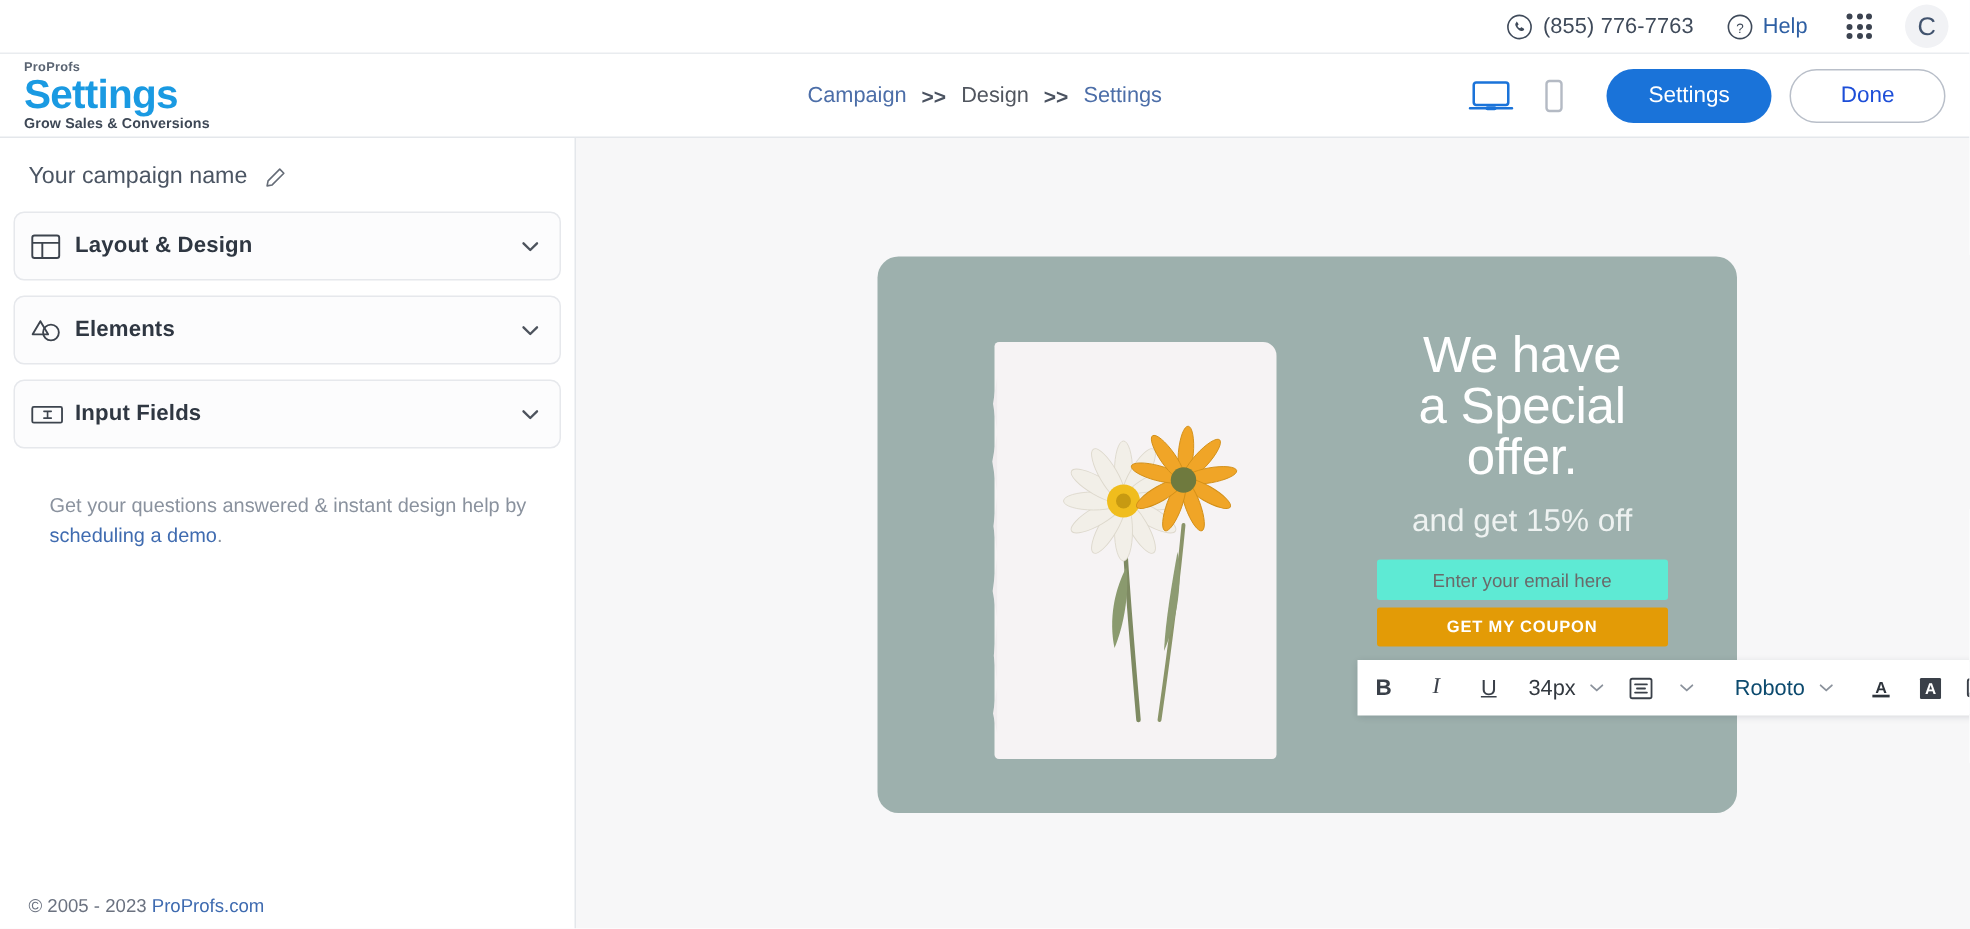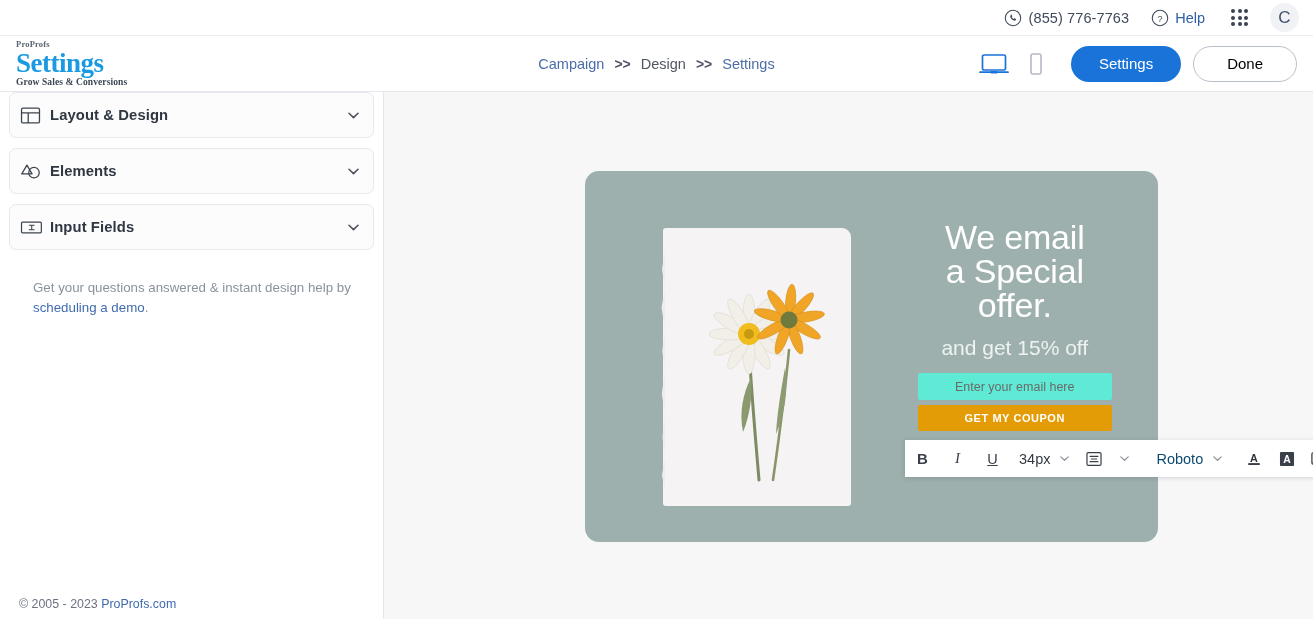--- a/index.html
+++ b/index.html
@@ -35,21 +35,21 @@
   }
 
   
   .header {
     height: 56px; width: 100%;
     display: flex; align-items: center;
     background: #fff;
     border-bottom: 1px solid #e4e7eb;
     position: relative;
   }
-  .logo { padding-left: 16px; width: 330px; font-family: Liberation Serif, serif; }
+  .logo { padding-left: 16px; width: 330px; }
   .logo .brandtop { font-size: 8.5px; color: #5a6472; font-weight: bold; letter-spacing: .2px; line-height: 9px; }
   .logo .brandmain { font-size: 27px; color: #1a9ae2; font-weight: bold; line-height: 28px; letter-spacing: -0.5px; }
   .logo .brandsub { font-size: 9.5px; color: #3d4755; font-weight: bold; line-height: 11px; letter-spacing: .1px; }
 
   .breadcrumb {
     position: absolute; left: 0; right: 0; top: 0; height: 56px;
     display: flex; align-items: center; justify-content: center; gap: 10px;
     pointer-events: none;
   }
   .breadcrumb > * { pointer-events: auto; }
@@ -64,21 +64,21 @@
     padding-right: 16px;
   }
   .devicebtn { width: 42px; height: 40px; display: flex; align-items: center; justify-content: center; cursor: pointer; }
   .btn-settings {
     background: #1a73d9; color: #fff; border: none;
     border-radius: 20px; height: 36px; padding: 0 28px;
     font-size: 15px; font-family: inherit; cursor: pointer;
     margin-left: 14px;
   }
   .btn-done {
-    background: #fff; color: #000000; border: 1px solid #b9bfc9;
+    background: #fff; color: #1d4ed8; border: 1px solid #b9bfc9;
     border-radius: 20px; height: 36px; padding: 0 33px;
     font-size: 15px; font-family: inherit; cursor: pointer;
     margin-left: 12px;
   }
 
   
   .body-wrap { display: flex; height: 527px; }
 
   
   .sidebar {
@@ -258,20 +258,28 @@
         </svg>
       </div>
       <button class="btn-settings">Settings</button>
       <button class="btn-done">Done</button>
     </div>
   </div>
 
   <div class="body-wrap">
 
     <div class="sidebar">
+      <div class="campaign-name">
+        <span class="cn-text">Your campaign name</span>
+        <span class="ico">
+          <svg width="15" height="15" viewBox="0 0 16 16">
+            <path d="M11.2 1.9l2.9 2.9-8.3 8.3-3.6.7.7-3.6z" fill="none" stroke="#656c77" stroke-width="1.15" stroke-linejoin="round"></path>
+          </svg>
+        </span>
+      </div>
 
       <div class="panel">
         <span class="p-ico">
           <svg width="21" height="21" viewBox="0 0 22 22">
             <rect x="1.6" y="3.2" width="18.8" height="15.6" rx="1.6" fill="none" stroke="#3d444e" stroke-width="1.35"></rect>
             <path d="M1.6 8.3h18.8M8.6 8.3v10.5" stroke="#3d444e" stroke-width="1.35"></path>
           </svg>
         </span>
         <span class="p-label">Layout &amp; Design</span>
         <span class="p-chev">
@@ -361,21 +369,21 @@
               <ellipse cx="126" cy="74" rx="5" ry="18" transform="rotate(240 126 92)"></ellipse>
               <ellipse cx="126" cy="74" rx="5" ry="18" transform="rotate(285 126 92)"></ellipse>
               <ellipse cx="126" cy="74" rx="5" ry="18" transform="rotate(325 126 92)"></ellipse>
             </g>
             <circle cx="126" cy="92" r="8.5" fill="#6f7a3e"></circle>
           </svg>
         </div>
 
         <div class="popup-right">
           <div class="headline">
-            <div>We email</div>
+            <div>We have</div>
             <div>a Special</div>
             <div>offer.</div>
           </div>
           <div class="subline">and get 15% off</div>
           <input class="email-input" type="text" placeholder="Enter your email here" style="">
           <button class="coupon-btn">GET MY COUPON</button>
           <div class="nothanks">no thanks</div>
         </div>
       </div>
 

